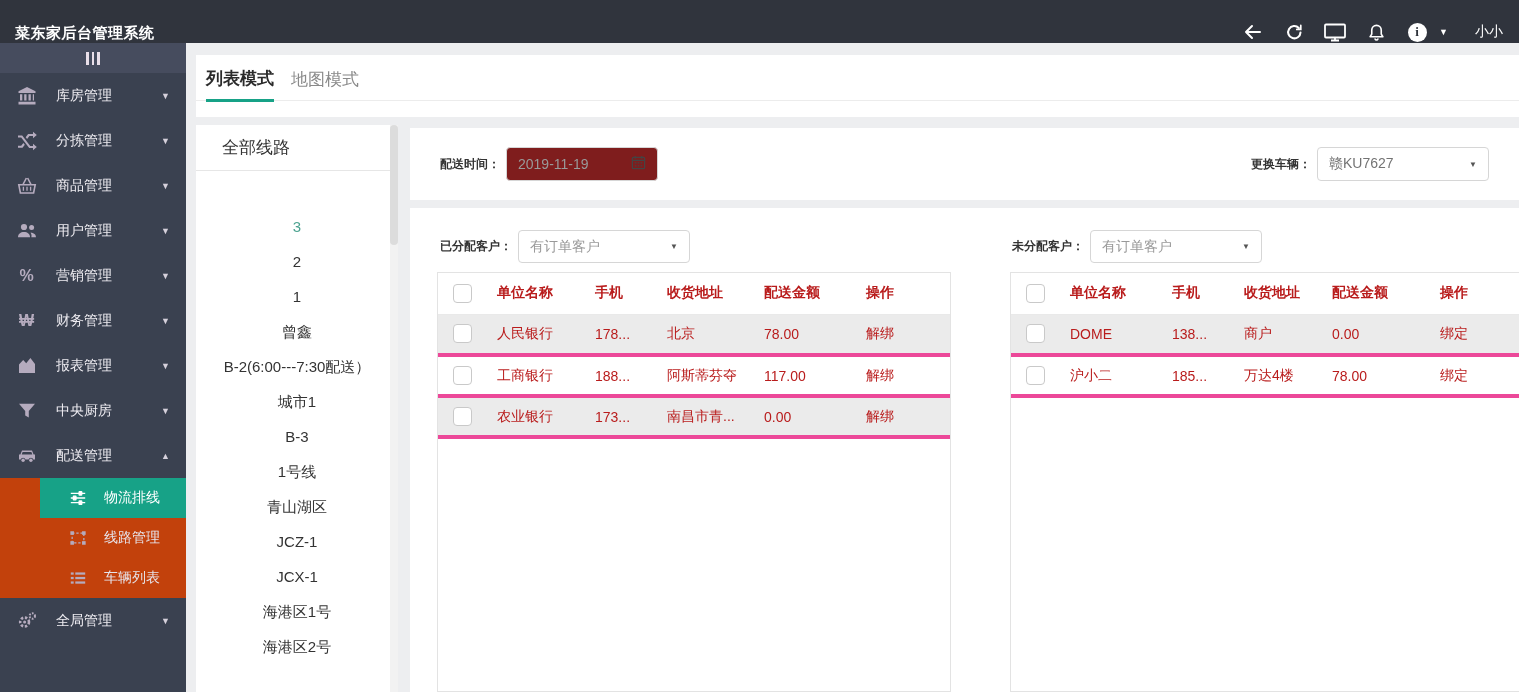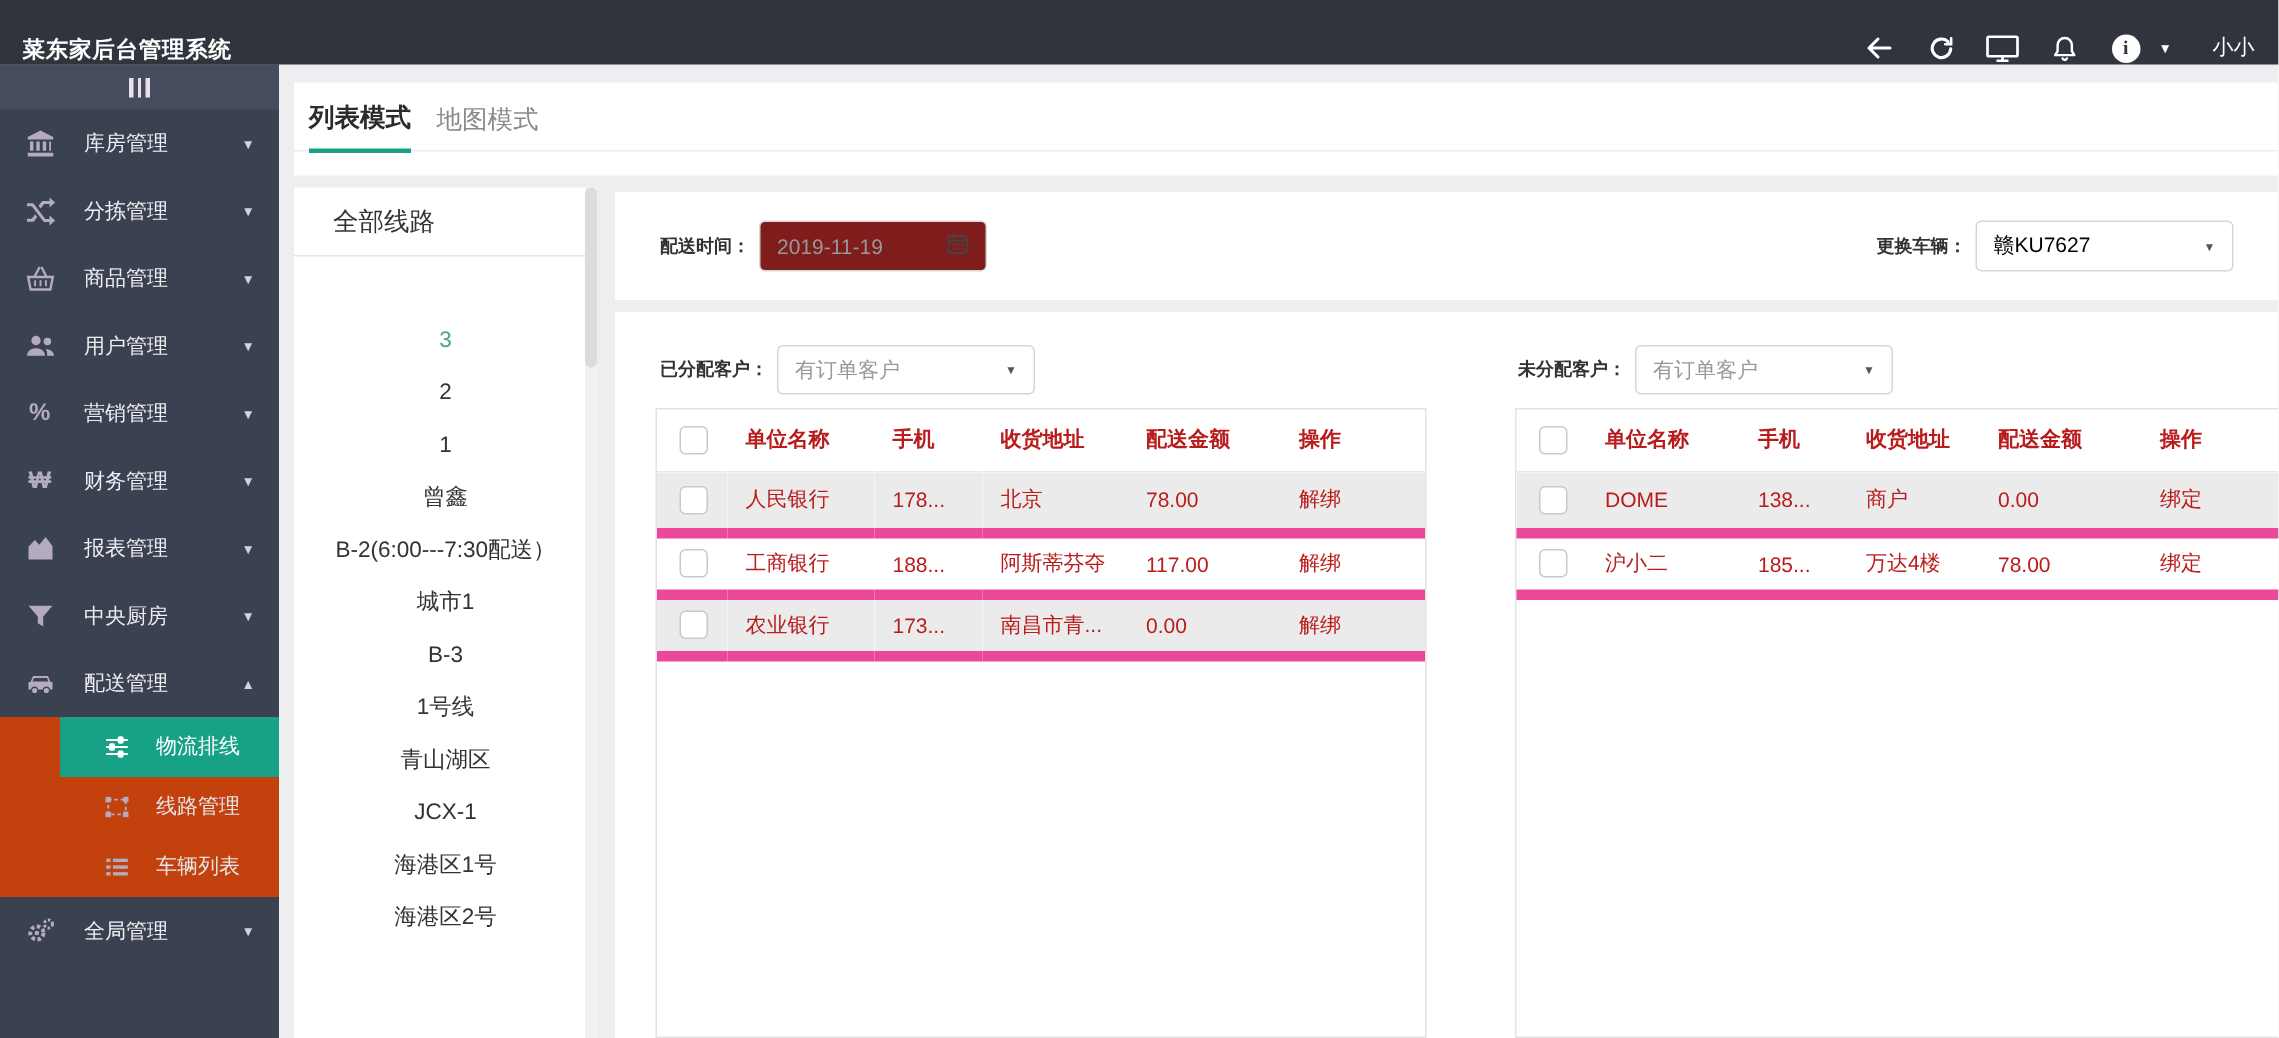--- a/index.html
+++ b/index.html
@@ -48,37 +48,37 @@
   .route-scrollbar { position:absolute; right:0; top:0; width:8px; bottom:0; background:#f2f2f2; }
   .route-scroll-thumb { position:absolute; right:0; top:0; width:8px; height:120px; background:#dcdcdc; border-radius:4px; }
 
   
   .filter-card { position:absolute; left:410px; top:128px; width:1109px; height:72px; background:#fff; display:flex; align-items:center; justify-content:space-between; padding:0 30px; }
   .fgroup { display:flex; align-items:center; }
   .flabel { font-weight:bold; color:#333; font-size:12px; margin-right:6px; white-space:nowrap; }
   .date-input { width:152px; height:34px; border:1px solid #d6d6d6; border-radius:4px; background:#7f1d1d; display:flex; align-items:center; justify-content:space-between; padding:0 11px; color:#999; font-size:14px; cursor:pointer; }
   .select-box { width:172px; height:34px; border:1px solid #d6d6d6; border-radius:4px; background:#fff; display:flex; align-items:center; justify-content:space-between; padding:0 11px; font-size:14px; cursor:pointer; }
   .select-box .val { color:#999; }
-  .select-box .val.dark { color:#000000; }
+  .select-box .val.dark { color:#737373; }
   .sel-caret { font-size:8px; color:#555; }
 
   
   .main-card { position:absolute; left:410px; top:208px; width:1109px; bottom:0; background:#fff; overflow:hidden; }
   .cust-filter { position:absolute; top:22px; display:flex; align-items:center; }
   .cust-filter.assigned { left:30px; }
   .cust-filter.unassigned { left:602px; }
   .cust-filter .select-box { height:33px; }
   .table-wrap { position:absolute; top:64px; bottom:0; border:1px solid #e3e3e3; background:#fff; }
   .table-wrap.left { left:27px; width:514px; }
   .table-wrap.right { left:600px; width:580px; border-right:none; }
   table { width:100%; border-collapse:collapse; font-size:14px; color:#b91c1c; table-layout:fixed; }
   th, td { height:41px; padding:0 0 0 12px; text-align:left; white-space:nowrap; overflow:hidden; }
   th { font-weight:bold; }
   thead tr { border-bottom:1px solid #e9e9e9; background:#fff; }
-  tbody tr { border-bottom:7px solid #ec4899; }
+  tbody tr { border-bottom:4px solid #ec4899; }
   tbody tr:nth-child(odd) { background:#ebebeb; }
   th.cb, td.cb { width:47px; padding-left:15px; }
   .checkbox { width:19px; height:19px; border:1px solid #c9c9c9; border-radius:4px; background:#fff; display:inline-block; vertical-align:middle; cursor:pointer; }
   .table-wrap.left th:nth-child(2){width:98px;} .table-wrap.left th:nth-child(3){width:72px;} .table-wrap.left th:nth-child(4){width:97px;} .table-wrap.left th:nth-child(5){width:102px;}
   .table-wrap.right th:nth-child(2){width:102px;} .table-wrap.right th:nth-child(3){width:72px;} .table-wrap.right th:nth-child(4){width:88px;} .table-wrap.right th:nth-child(5){width:108px;}
   td.action { cursor:pointer; }
 </style>
 </head>
 <body>
 
@@ -270,20 +270,21 @@
   <div class="route-list">
       <div class="route-item selected">3</div>
       <div class="route-item">2</div>
       <div class="route-item">1</div>
       <div class="route-item">曾鑫</div>
       <div class="route-item">B-2(6:00---7:30配送）</div>
       <div class="route-item">城市1</div>
       <div class="route-item">B-3</div>
       <div class="route-item">1号线</div>
       <div class="route-item">青山湖区</div>
+      <div class="route-item">JCZ-1</div>
       <div class="route-item">JCX-1</div>
       <div class="route-item">海港区1号</div>
       <div class="route-item">海港区2号</div>
     </div>
   <div class="route-scrollbar">
       <div class="route-scroll-thumb"></div>
     </div>
 </div>
 
 <div class="filter-card">

